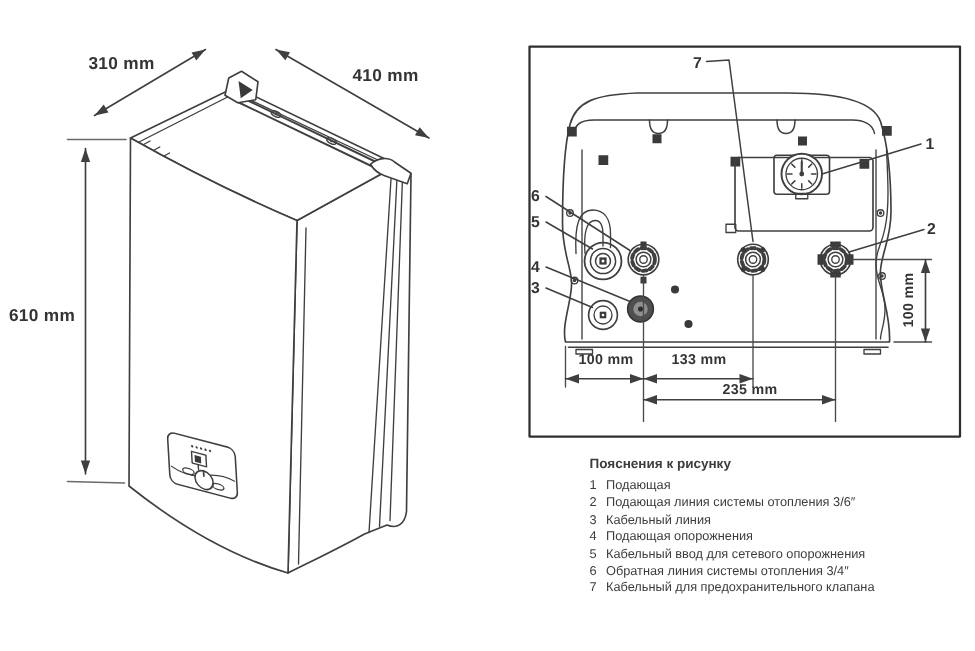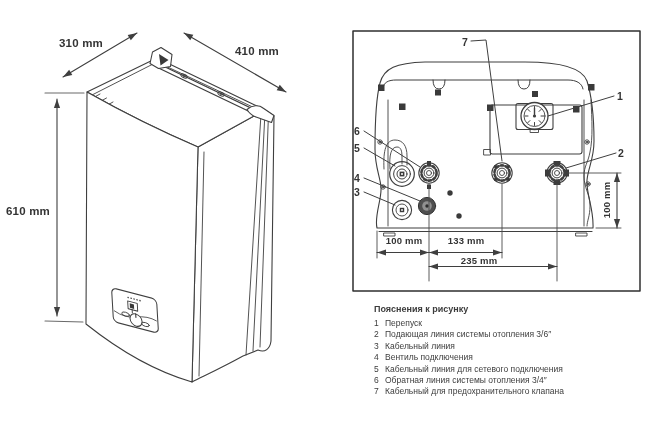--- a/index.html
+++ b/index.html
@@ -9,21 +9,21 @@
     border-radius:31px;
   }
   .stage svg{position:absolute;left:0;top:0;}
   .lbl{
     position:absolute;transform:translate(-50%,-50%);
     font-weight:700;font-size:11.5px;color:#343434;white-space:nowrap;letter-spacing:.2px;
   }
   .lbl.sm{font-size:9.5px;}
   .lbl.callout{font-weight:600;font-size:10.5px;letter-spacing:0;}
   .lbl.rot{transform:translate(-50%,-50%) rotate(-90deg);}
-  .legend{position:absolute;left:374px;top:304px;color:#3c3c3c;width:250px;}
+  .legend{position:absolute;left:393px;top:304px;color:#3c3c3c;width:250px;}
   .legend-title{font-size:9px;font-weight:700;line-height:11px;margin-bottom:3px;}
   .legend-row{display:flex;font-size:8.5px;line-height:11.4px;}
   .legend-num{width:11px;flex:none;}
   .legend-text{flex:1;white-space:nowrap;}
 </style>
 </head>
 <body>
 
 <div class="stage">
 
@@ -223,52 +223,52 @@
       </g>
     </g>
   </svg>
 
   <div class="lbl" style="left:81px;top:43px">310 mm</div>
   <div class="lbl" style="left:257px;top:51px">410 mm</div>
   <div class="lbl" style="left:28px;top:211px">610 mm</div>
 
   <div class="lbl sm" style="left:404px;top:240px">100 mm</div>
   <div class="lbl sm" style="left:466px;top:240px">133 mm</div>
-  <div class="lbl sm" style="left:479px;top:260px">235 mm</div>
+  <div class="lbl sm" style="left:500px;top:260px">235 mm</div>
   <div class="lbl sm rot" style="left:606px;top:200px">100 mm</div>
 
   <div class="lbl callout" style="left:465px;top:42px">7</div>
   <div class="lbl callout" style="left:620px;top:96px">1</div>
   <div class="lbl callout" style="left:621px;top:153px">2</div>
   <div class="lbl callout" style="left:357px;top:131px">6</div>
   <div class="lbl callout" style="left:357px;top:148px">5</div>
   <div class="lbl callout" style="left:357px;top:178px">4</div>
   <div class="lbl callout" style="left:357px;top:192px">3</div>
 
   <div class="legend">
     <div class="legend-title">Пояснения к рисунку</div>
     <div class="legend-row">
       <span class="legend-num">1</span>
-      <span class="legend-text">Перепуск</span>
+      <span class="legend-text">Подающая</span>
     </div>
     <div class="legend-row">
       <span class="legend-num">2</span>
       <span class="legend-text">Подающая линия системы отопления 3/6″</span>
     </div>
     <div class="legend-row">
       <span class="legend-num">3</span>
       <span class="legend-text">Кабельный линия</span>
     </div>
     <div class="legend-row">
       <span class="legend-num">4</span>
-      <span class="legend-text">Вентиль подключения</span>
+      <span class="legend-text">Подающая опорожнения</span>
     </div>
     <div class="legend-row">
       <span class="legend-num">5</span>
-      <span class="legend-text">Кабельный линия для сетевого подключения</span>
+      <span class="legend-text">Кабельный ввод для сетевого опорожнения</span>
     </div>
     <div class="legend-row">
       <span class="legend-num">6</span>
       <span class="legend-text">Обратная линия системы отопления 3/4″</span>
     </div>
     <div class="legend-row">
       <span class="legend-num">7</span>
       <span class="legend-text">Кабельный для предохранительного клапана</span>
     </div>
   </div>

